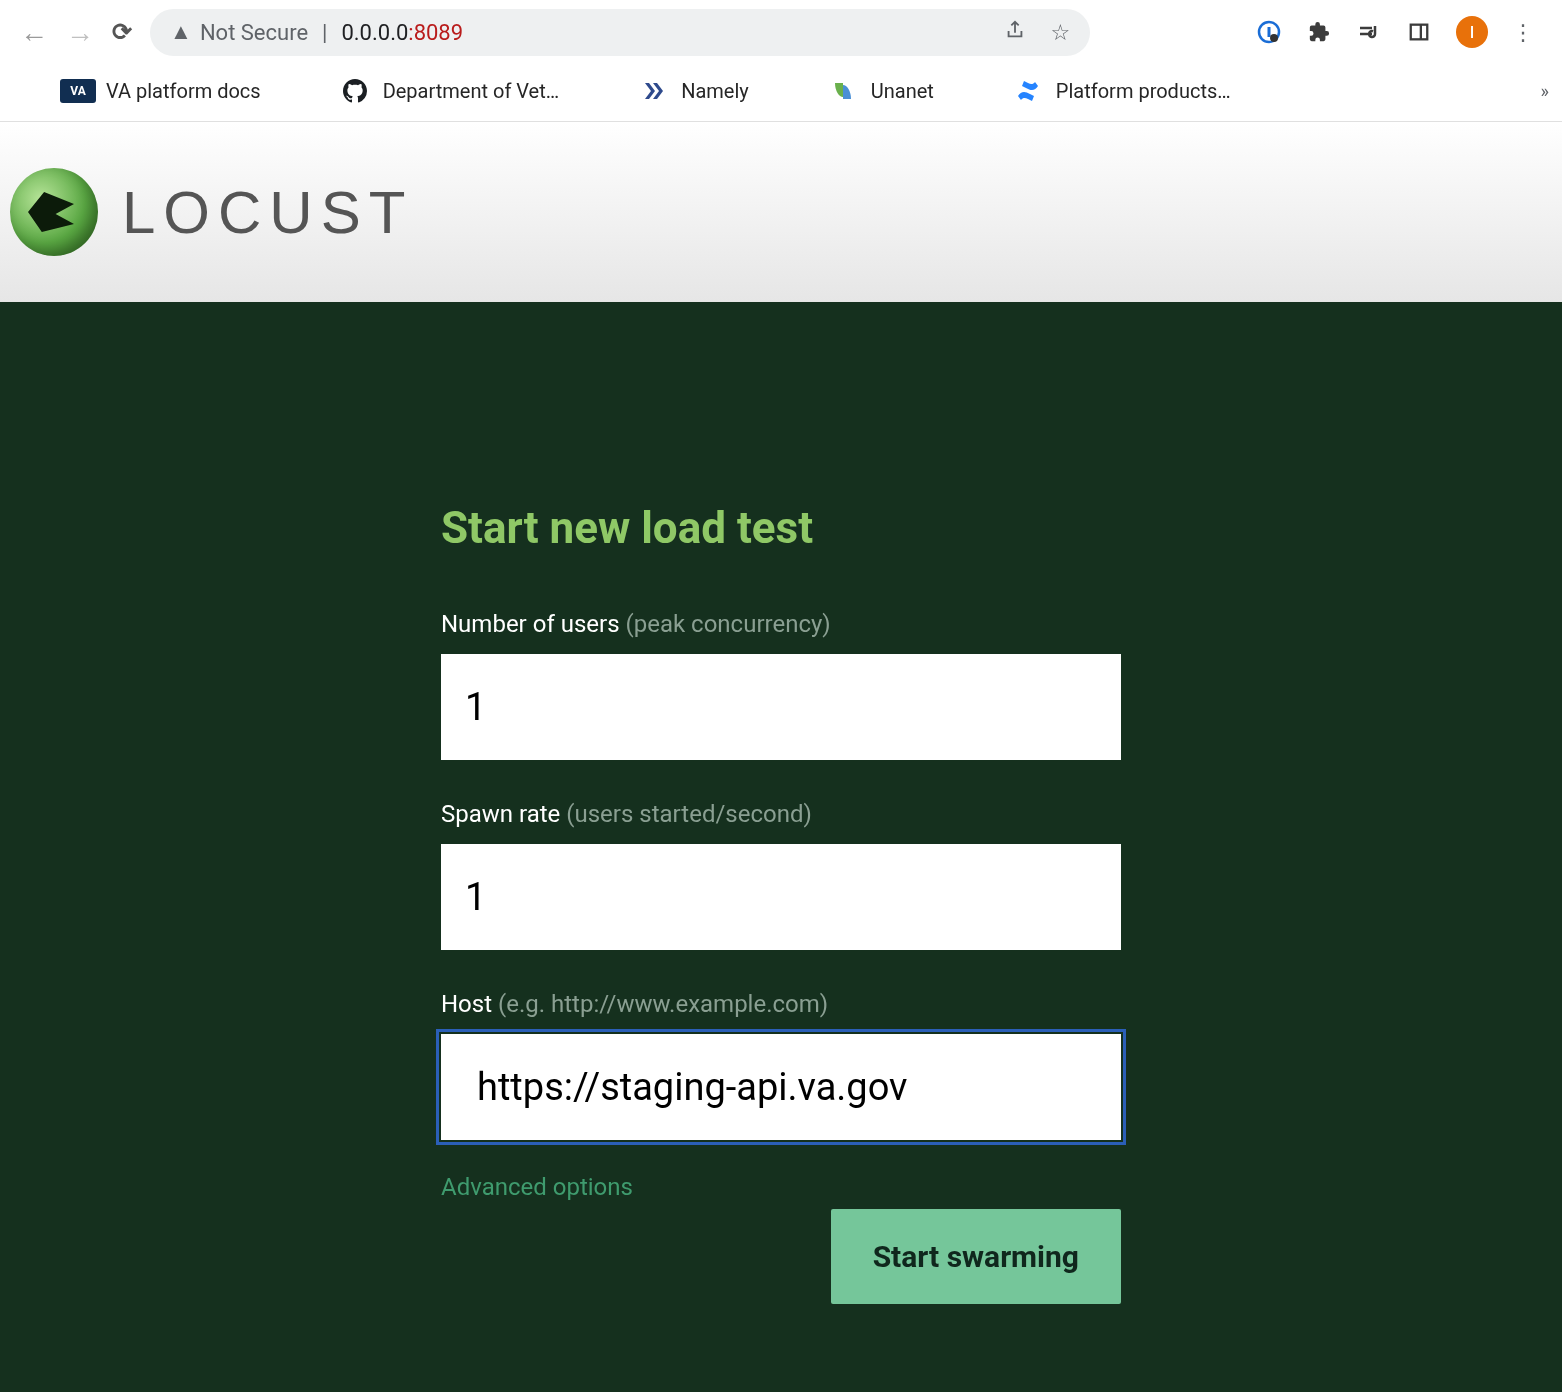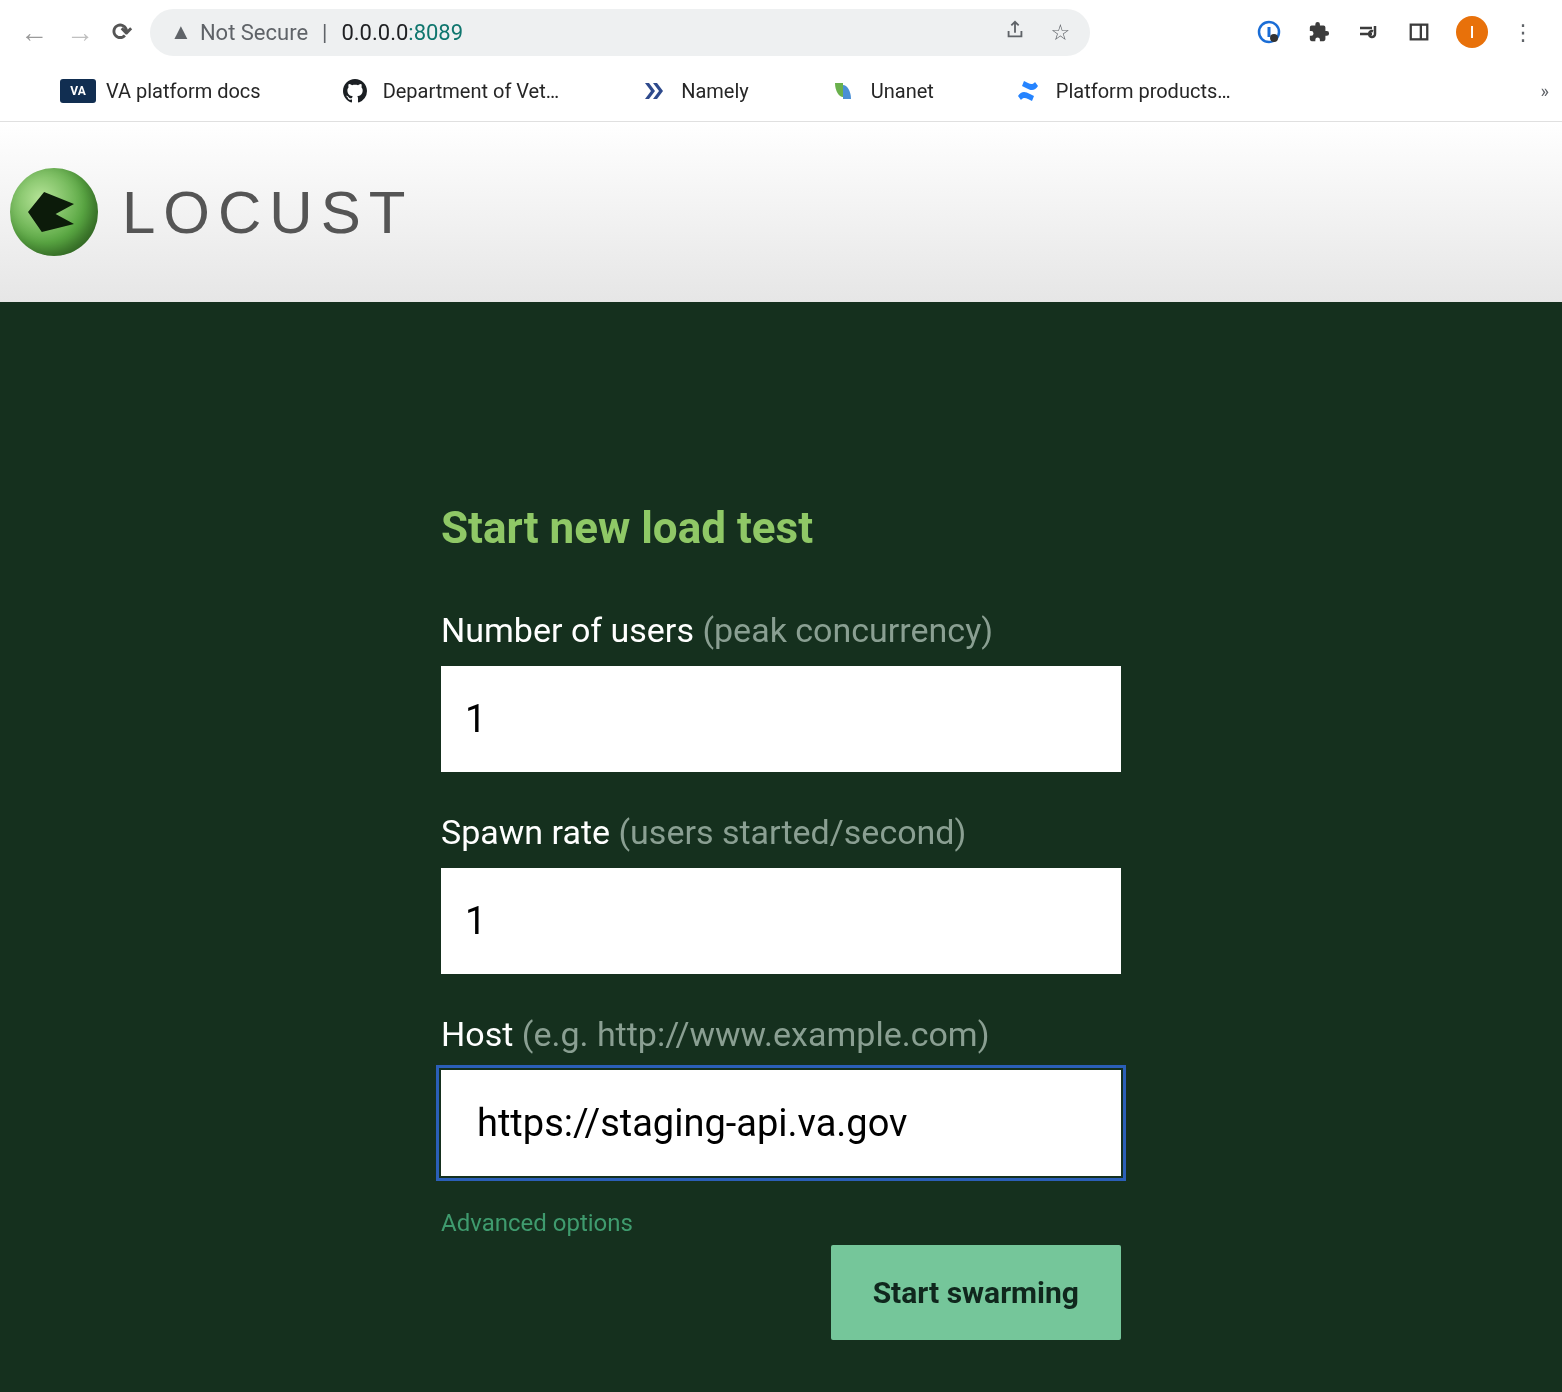--- a/index.html
+++ b/index.html
@@ -59,21 +59,21 @@
       color: #5f6368;
     }
     .url-sep {
       color: #5f6368;
       font-size: 22px;
     }
     .url-host {
       color: #202124;
     }
     .url-port {
-      color: #0f766e;
+      color: #b91c1c;
     }
     .addr-actions {
       margin-left: auto;
       display: flex;
       gap: 24px;
       align-items: center;
       color: #5f6368;
       font-size: 22px;
     }
     .right-icons {
@@ -200,21 +200,21 @@
     .form-heading {
       color: #8fc866;
       font-size: 44px;
       font-weight: 700;
       margin-bottom: 56px;
     }
     .field-block {
       margin-bottom: 40px;
     }
     .field-label {
-      font-size: 34px;
+      font-size: 24px;
       margin-bottom: 16px;
     }
     .label-main {
       color: #fff;
     }
     .label-hint {
       color: #8a9f92;
     }
     .text-input {
       width: 100%;

